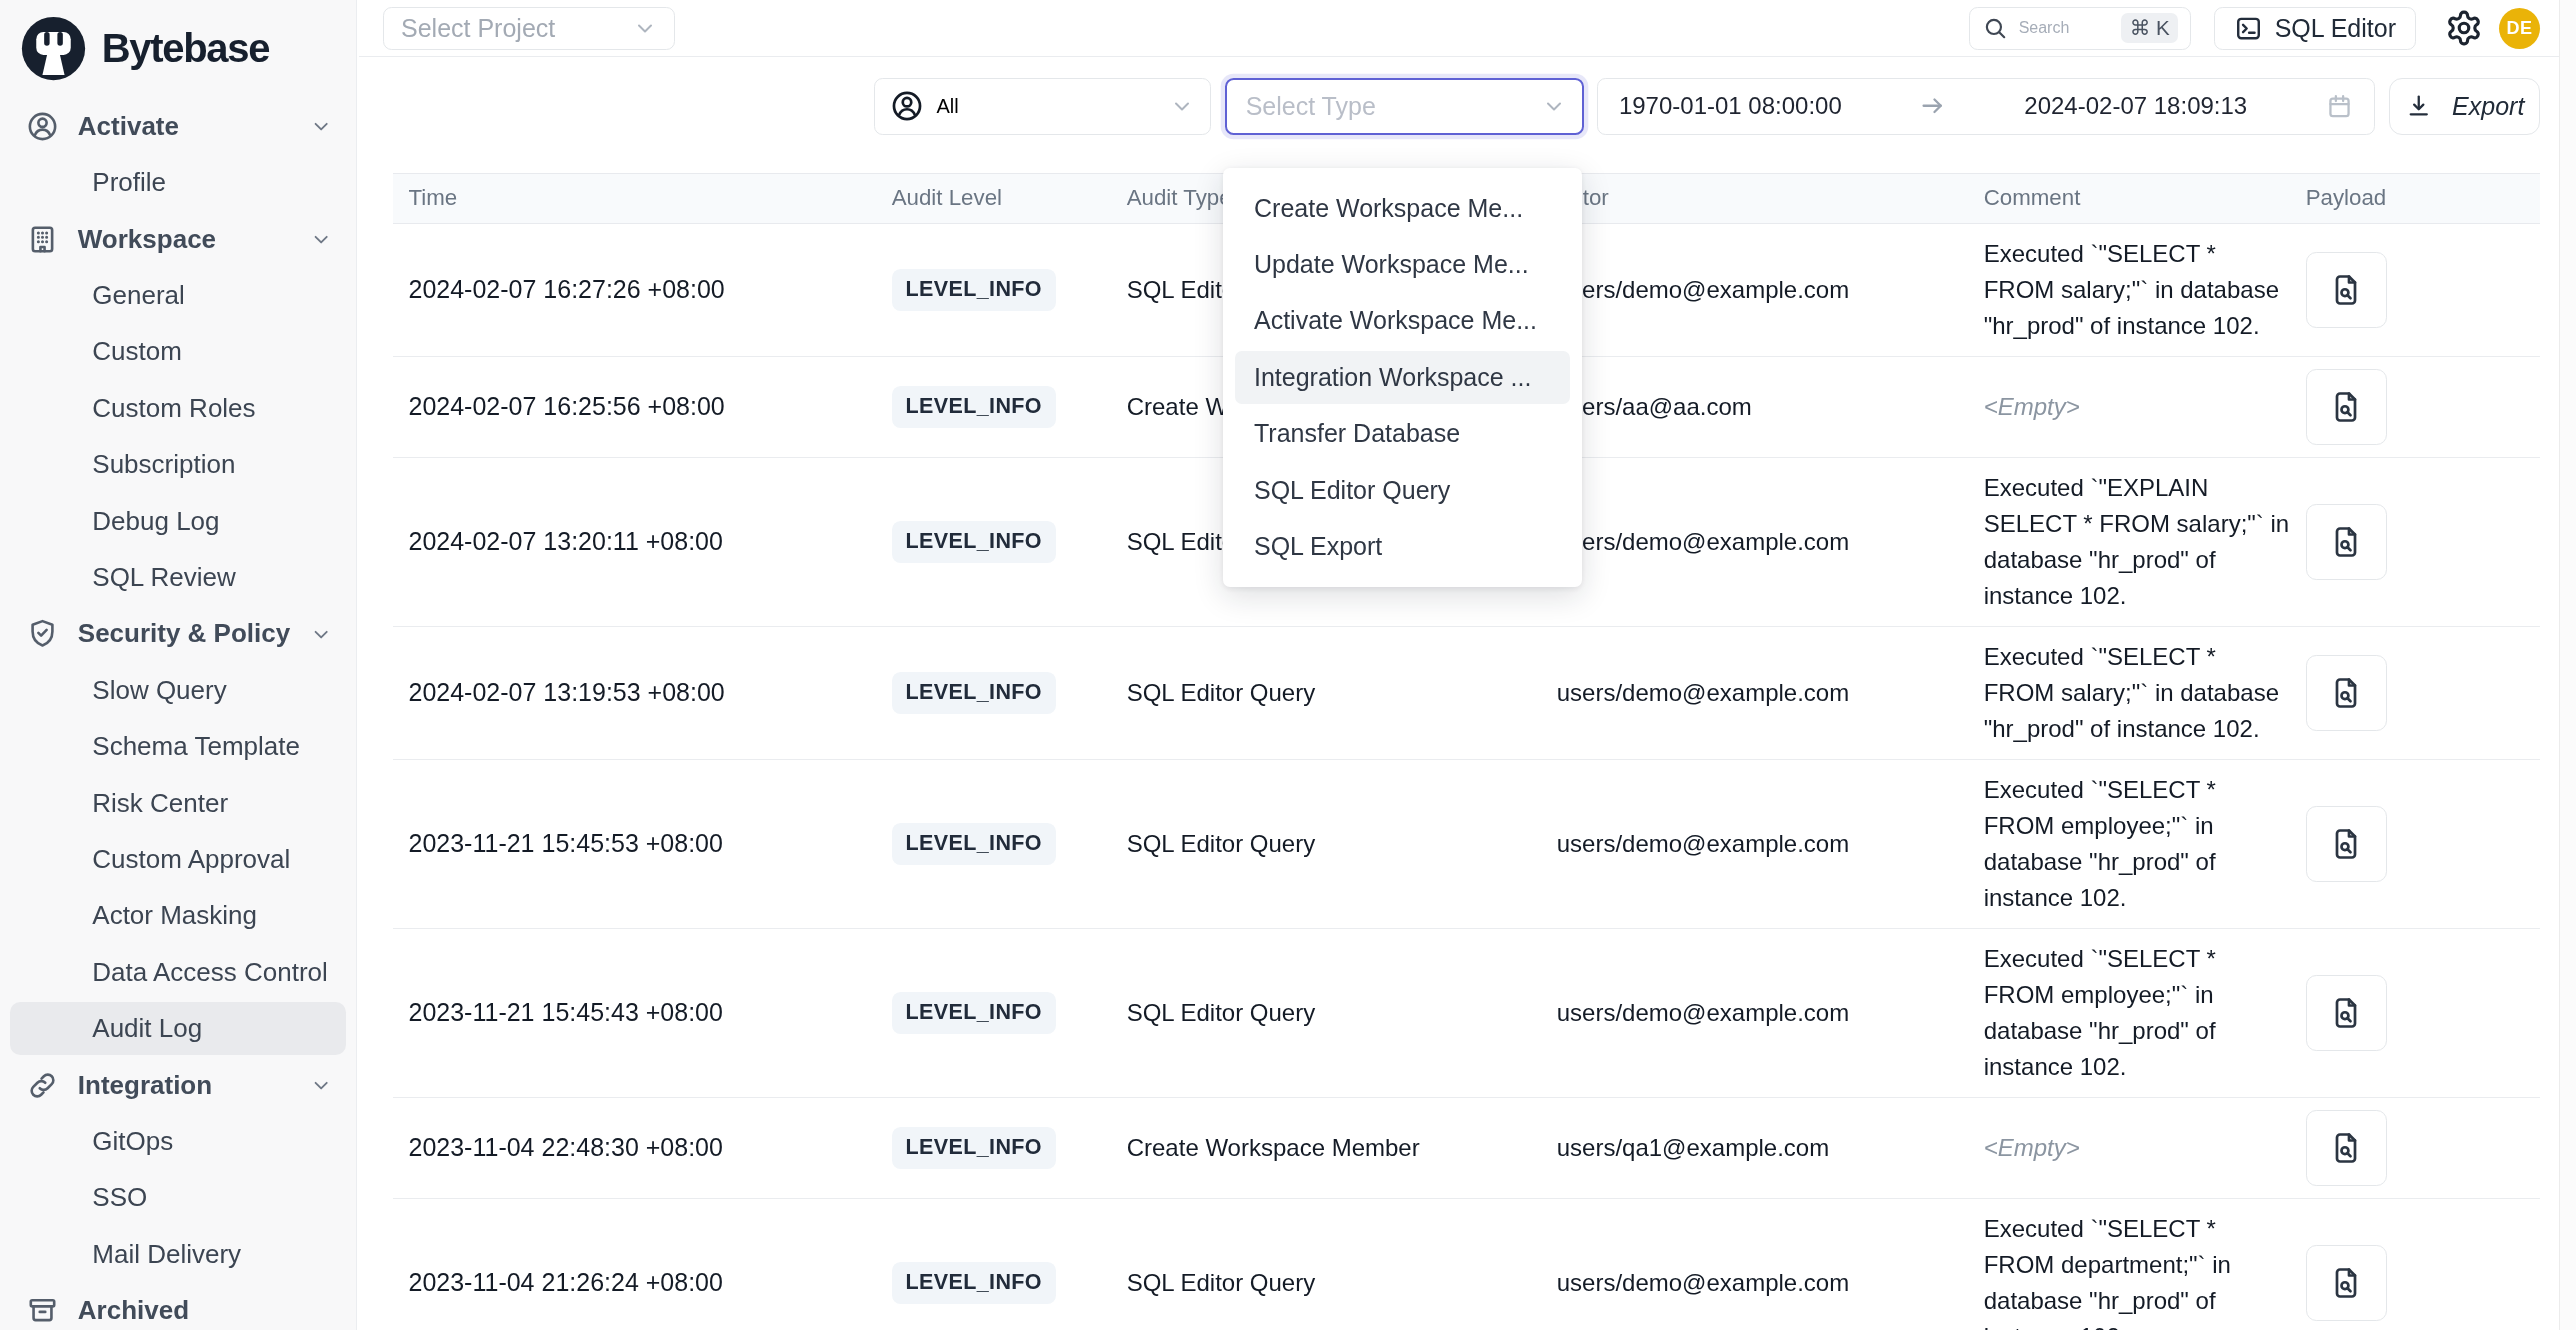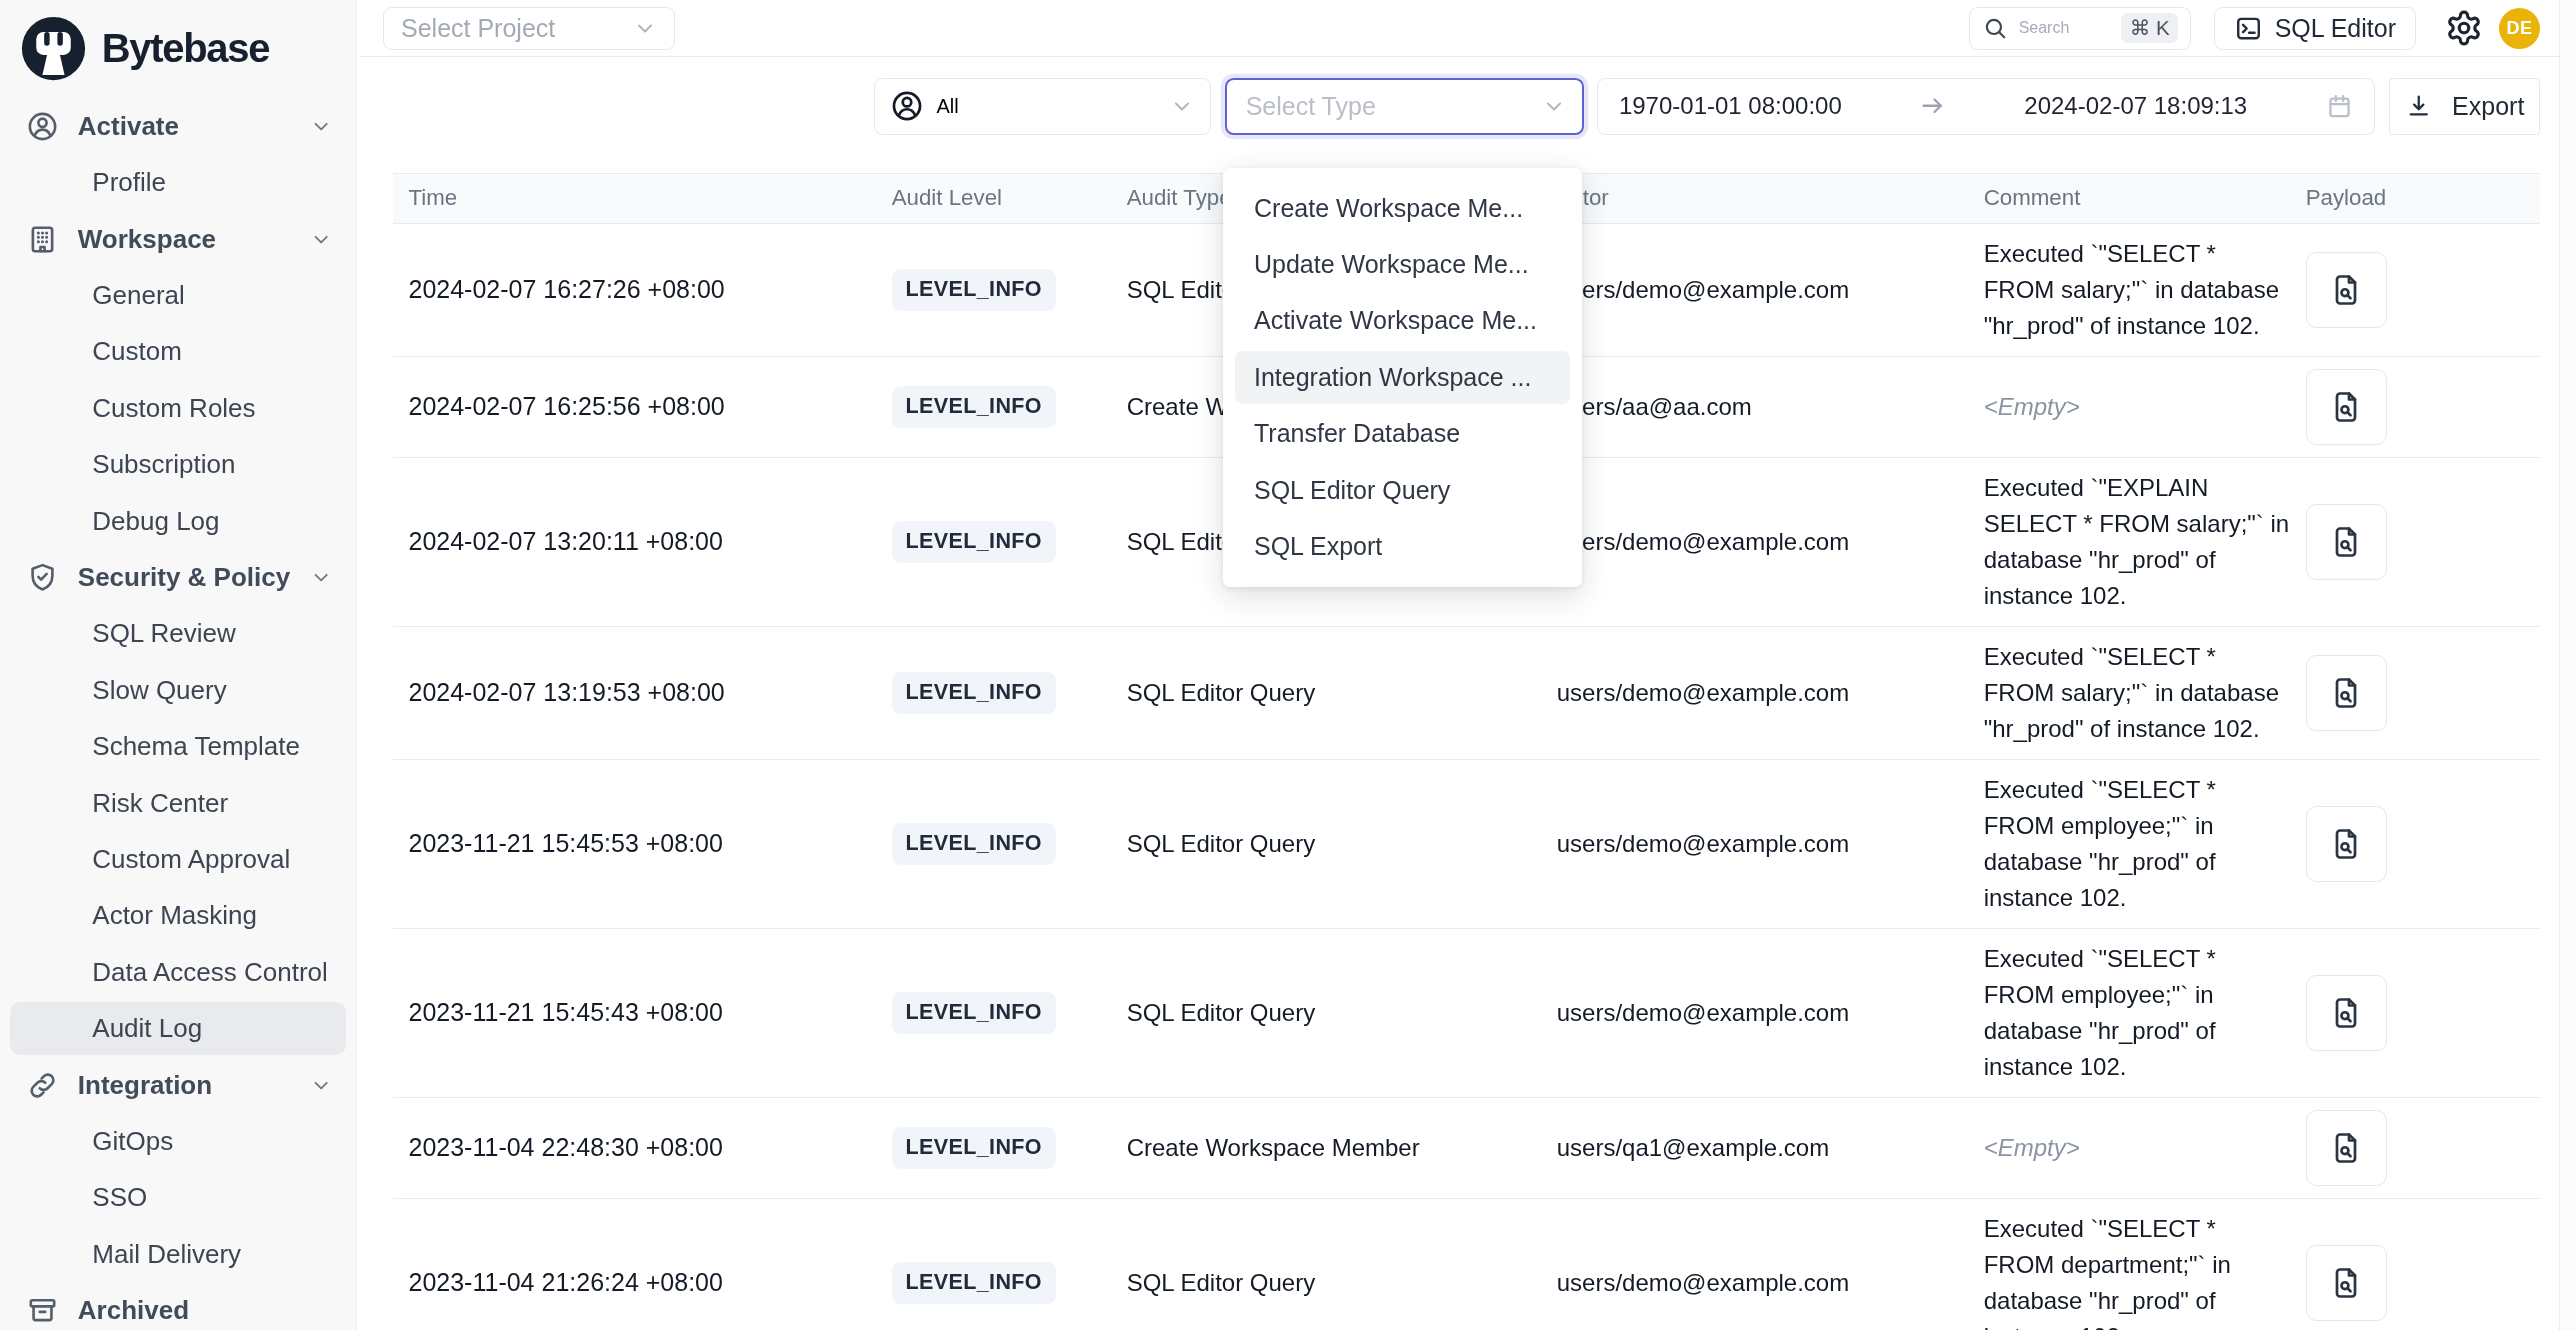--- a/index.html
+++ b/index.html
@@ -53,21 +53,21 @@
   .f-actor { width:337px; padding:0 15.5px; gap:12px; height:57px; }
   .f-actor .aicon { width:34px; height:34px; color:#141b26; } .f-actor .aicon svg{width:34px;height:34px;display:block;}
   .f-actor .alabel { font-size:20px; color:#000000; flex:1; }
   .f-type { width:359px; height:57px; padding:0 15.5px 0 19px; border:2.6px solid #5f61d4; border-radius:8.6px;
     display:flex; align-items:center; background:#fff; box-shadow:0 0 0 4.3px rgba(95,97,212,.15); cursor:pointer; }
   .f-type .tph { font-size:25px; color:#b9bec8; flex:1; }
   .f-date { width:778px; height:57px; padding:0 20.6px; justify-content:space-between; gap:15.5px; }
   .f-date .dv { font-size:24px; color:#1f2430; white-space:nowrap; }
   .f-date .darrow { color:#9aa3af; width:27.5px; height:27.5px; } .f-date .darrow svg{width:27.5px;height:27.5px;display:block;}
   .f-date .dcal { color:#b9c0c9; width:29px; height:29px; } .f-date .dcal svg{width:29px;height:29px;display:block;}
-  .f-export { width:151px; height:57px; justify-content:center; gap:20px; border-radius:4px; }
+  .f-export { width:151px; height:57px; justify-content:center; gap:20px; border-radius:13px;font-style:italic; }
   .f-export .eicon { width:27.5px; height:27.5px; color:#242e3c; } .f-export .eicon svg{width:27.5px;height:27.5px;display:block;}
   .f-export .elabel { font-size:25px; color:#212b38; }
 
   
   .audit-table { margin:38px 36px 0 34px; border-top:1.7px solid #e8eaee; }
   .t-head { display:flex; align-items:center; height:50px; background:#f8fafc;
     border-bottom:1.7px solid #e8eaee; }
   .t-head .cell { font-size:22.3px; color:#6a7583; }
   .t-row { display:flex; align-items:center; border-bottom:1.7px solid #eaecef; min-height:89px;
     padding:12px 0; }
@@ -156,36 +156,36 @@
       </div>
       <div class="nav-item sub">
         <span class="nlabel">Custom Roles</span>
       </div>
       <div class="nav-item sub">
         <span class="nlabel">Subscription</span>
       </div>
       <div class="nav-item sub">
         <span class="nlabel">Debug Log</span>
       </div>
+      <div class="nav-item sub">
+        <span class="nlabel">SQL Review</span>
+      </div>
       <div class="nav-item section">
         <span class="nicon">
           <svg viewBox="0 0 24 24" fill="none" stroke="currentColor" stroke-linecap="round" stroke-linejoin="round" stroke-width="1.9">
             <path d="M12 3l7.2 2.6v4.9c0 5-3 8.6-7.2 10.2C7.8 19.1 4.8 15.5 4.8 10.5V5.6z"></path>
             <path d="M9 11.6l2 2 4-4.2"></path>
           </svg>
         </span>
         <span class="nlabel">Security &amp; Policy</span>
         <span class="nchev">
           <svg viewBox="0 0 24 24" fill="none" stroke="currentColor" stroke-linecap="round" stroke-linejoin="round" stroke-width="2">
             <path d="M6 9.5l6 6 6-6"></path>
           </svg>
         </span>
-      </div>
-      <div class="nav-item sub">
-        <span class="nlabel">SQL Review</span>
       </div>
       <div class="nav-item sub">
         <span class="nlabel">Slow Query</span>
       </div>
       <div class="nav-item sub">
         <span class="nlabel">Schema Template</span>
       </div>
       <div class="nav-item sub">
         <span class="nlabel">Risk Center</span>
       </div>

